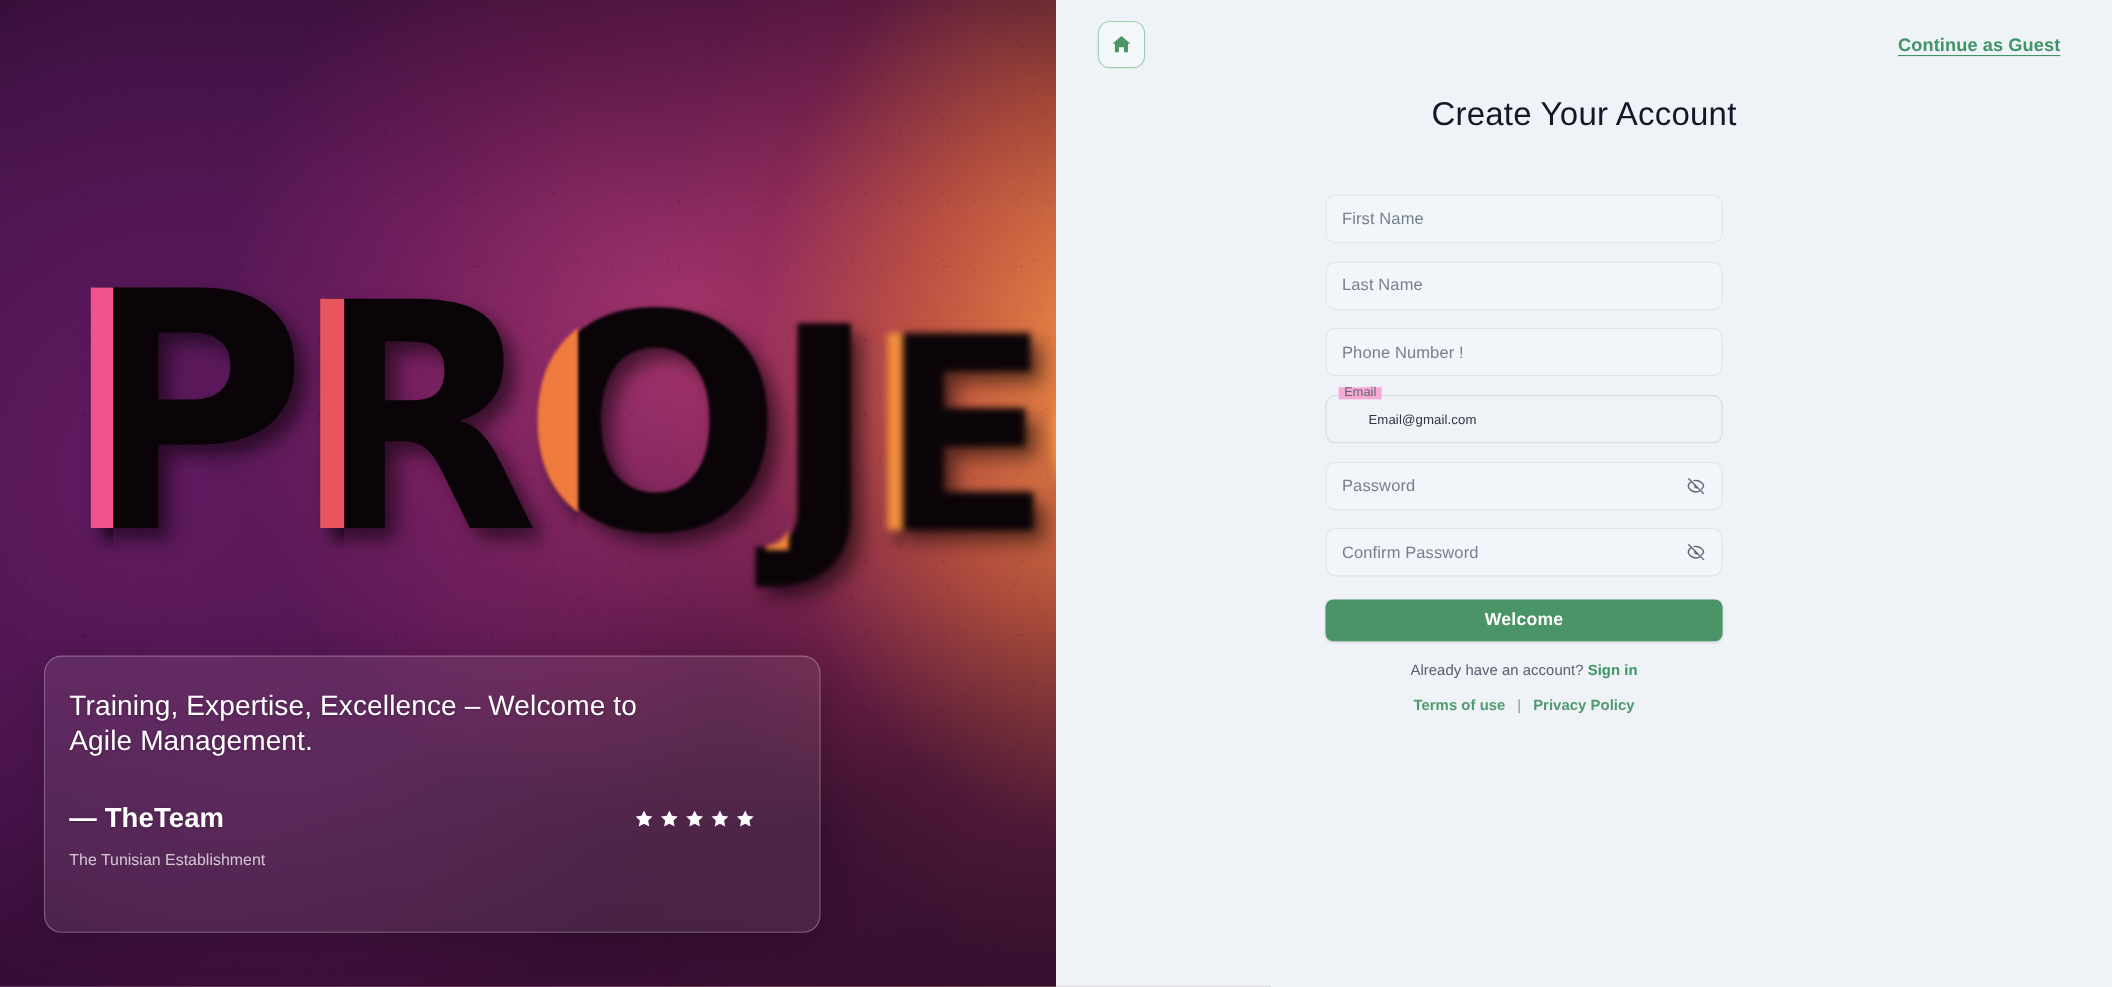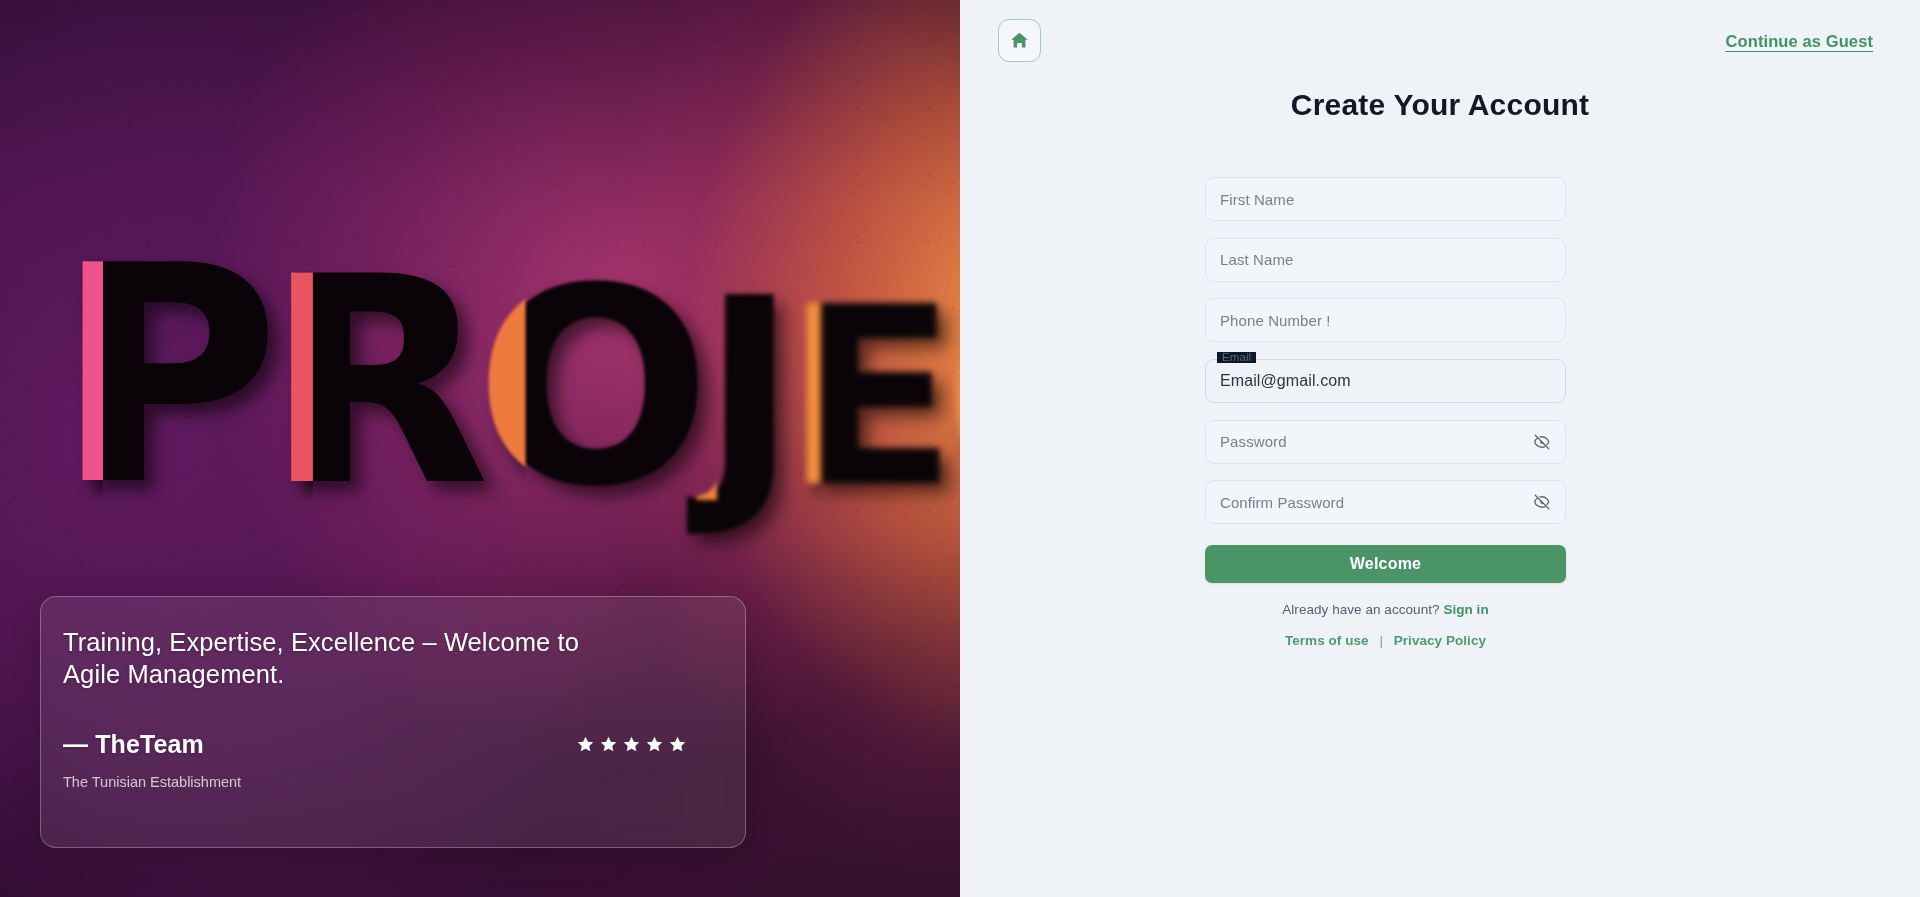--- a/index.html
+++ b/index.html
@@ -206,21 +206,21 @@
     width: 960px;
   }
 
   .form-title {
     position: absolute;
     left: 0;
     top: 88px;
     width: 960px;
     text-align: center;
     font-size: 30px;
-    font-weight: 700;
+    font-weight: 400;
     color: #111827;
     letter-spacing: 0.2px;
   }
 
   .fields {
     position: absolute;
     left: 245px;
     top: 177px;
     width: 361px;
   }
@@ -249,31 +249,32 @@
     border-color: #d4dae4;
     background: #eff2f7;
     margin-bottom: 17px;
   }
 
   .field.outlined .notch-label {
     position: absolute;
     top: -8px;
     left: 11px;
     padding: 0 5px;
-    background: #0f172a;
+    background: #f9a8d4;
     font-size: 11.5px;
     color: #5d6773;
     line-height: 1;
     letter-spacing: 0.1px;
   }
 
   .field.outlined .value {
-    font-size: 16px;
+    font-size: 12px;
     color: #2b3440;
     letter-spacing: 0.1px;
+    margin-left: 24px;
   }
 
   .eye-btn {
     position: absolute;
     right: 12px;
     top: 50%;
     transform: translateY(-50%);
     width: 22px;
     height: 22px;
     display: flex;

